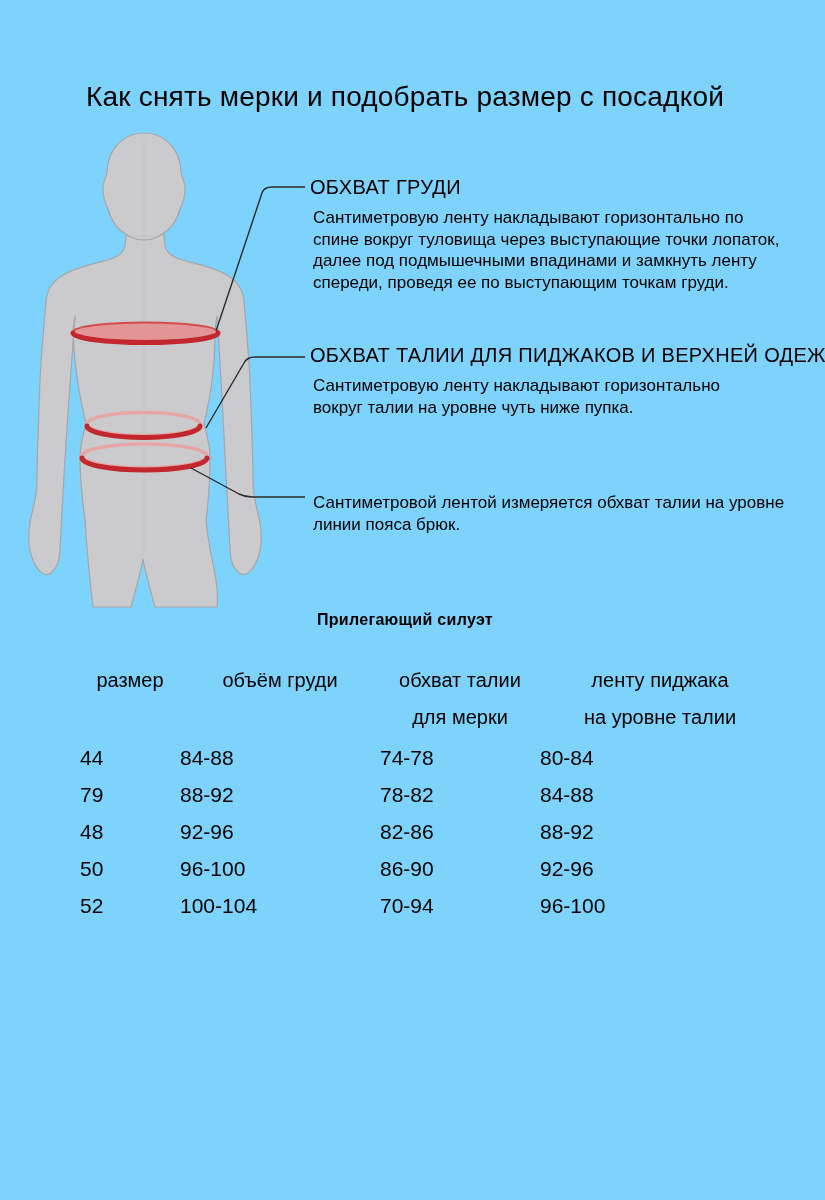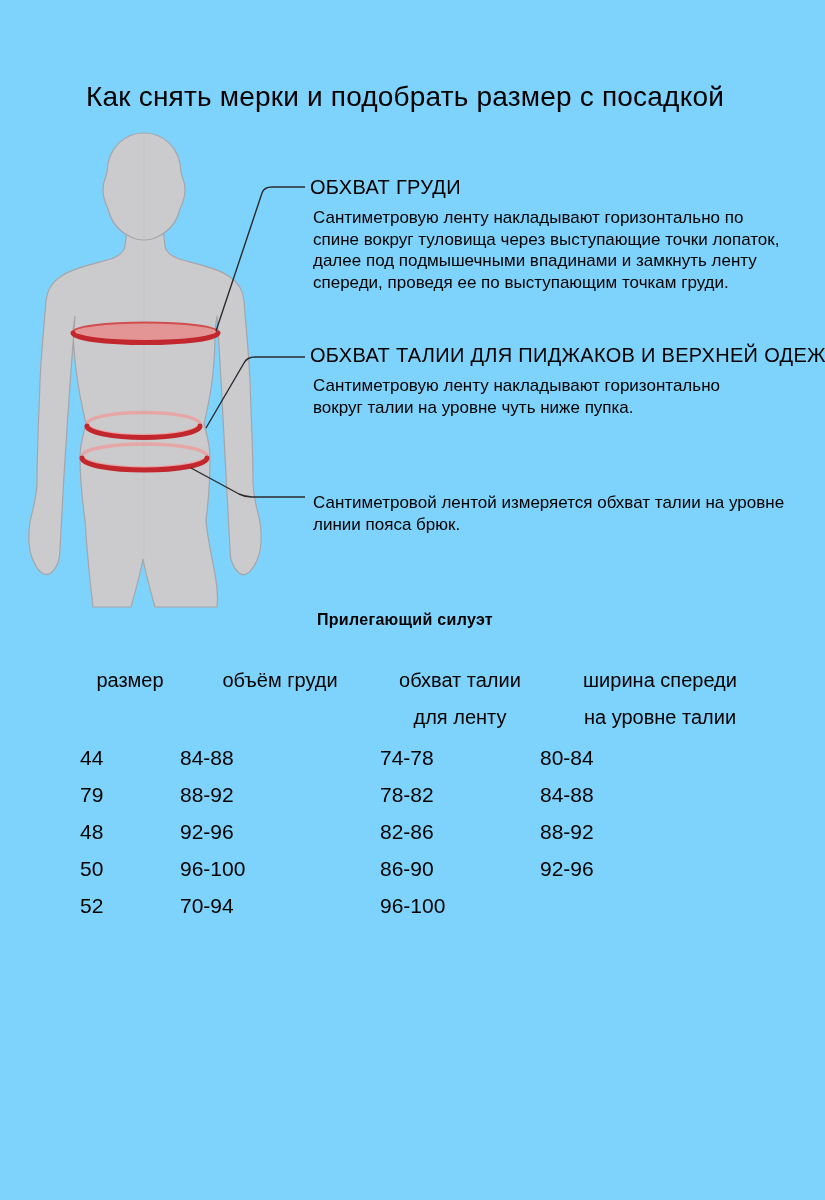--- a/index.html
+++ b/index.html
@@ -136,24 +136,24 @@
     <div class="cell">
       <div class="l1">размер</div>
       <div class="l2"></div>
     </div>
     <div class="cell">
       <div class="l1">объём груди</div>
       <div class="l2"></div>
     </div>
     <div class="cell">
       <div class="l1">обхват талии</div>
-      <div class="l2">для ленту</div>
+      <div class="l2">для мерки</div>
     </div>
     <div class="cell">
-      <div class="l1">ширина спереди</div>
+      <div class="l1">ленту пиджака</div>
       <div class="l2">на уровне талии</div>
     </div>
   </div>
 
   <div class="tbody">
     <div class="trow">
       <div>44</div>
       <div>84-88</div>
       <div>74-78</div>
       <div>80-84</div>
@@ -171,18 +171,19 @@
       <div>88-92</div>
     </div>
     <div class="trow">
       <div>50</div>
       <div>96-100</div>
       <div>86-90</div>
       <div>92-96</div>
     </div>
     <div class="trow">
       <div>52</div>
+      <div>100-104</div>
       <div>70-94</div>
       <div>96-100</div>
     </div>
   </div>
 
 </div>
 
 </body></html>

